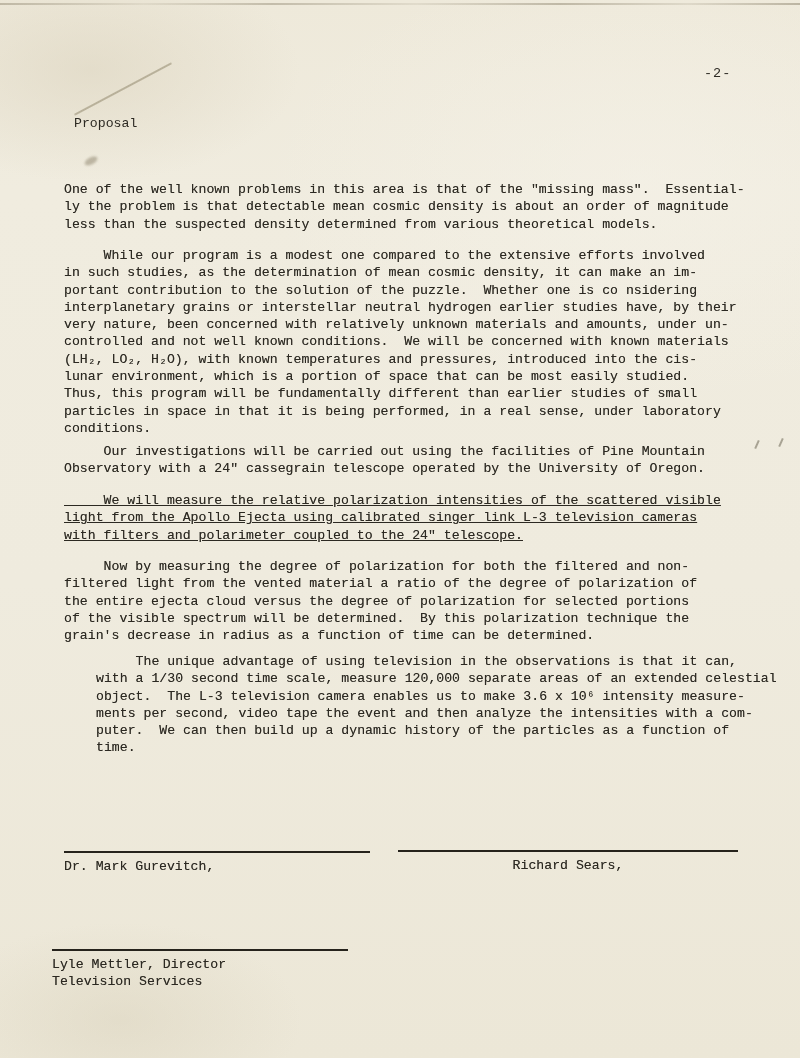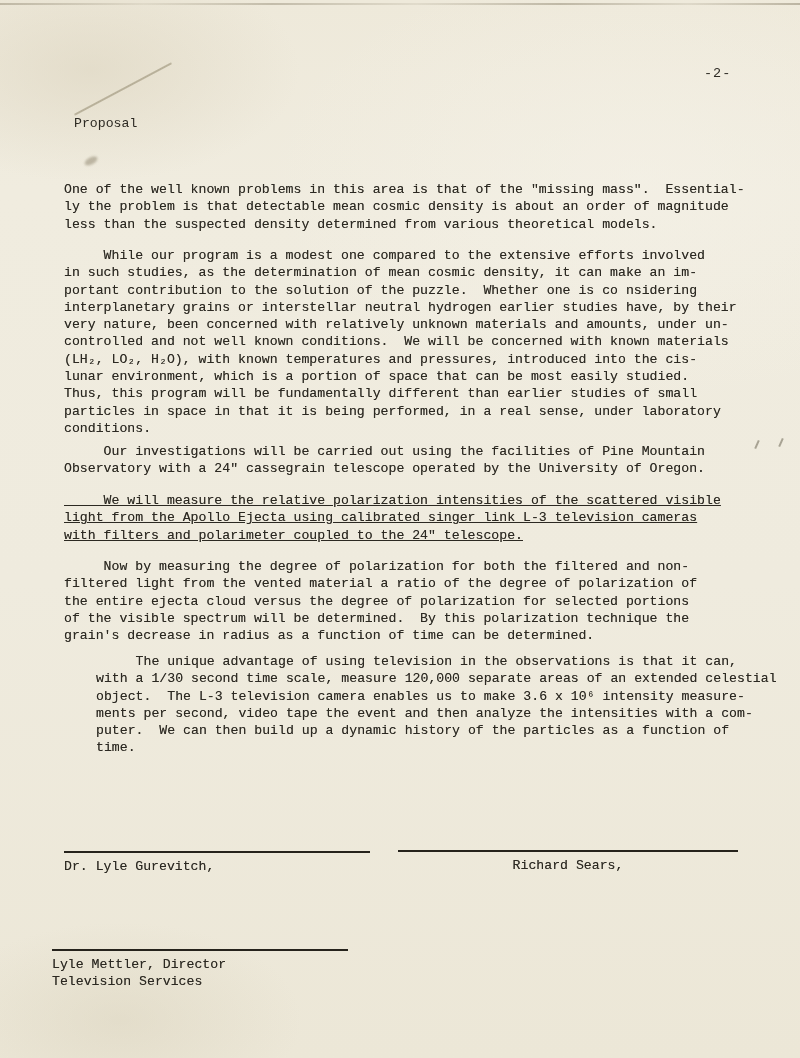--- a/index.html
+++ b/index.html
@@ -149,21 +149,21 @@
 object.  The L-3 television camera enables us to make 3.6 x 10⁶ intensity measure-
 ments per second, video tape the event and then analyze the intensities with a com-
 puter.  We can then build up a dynamic history of the particles as a function of
 time.</div>
 
   <div class="pencil-tick tick-1"></div>
   <div class="pencil-tick tick-2"></div>
 
   <div class="sig sig-left">
     <div class="sig-line"></div>
-    <div class="sig-name">Dr. Lyle Gurevitch,</div>
+    <div class="sig-name">Dr. Mark Gurevitch,</div>
   </div>
 
   <div class="sig sig-right">
     <div class="sig-line"></div>
     <div class="sig-name">Richard Sears,</div>
   </div>
 
   <div class="sig sig-bottom">
     <div class="sig-line"></div>
     <div class="sig-name">Lyle Mettler, Director</div>

